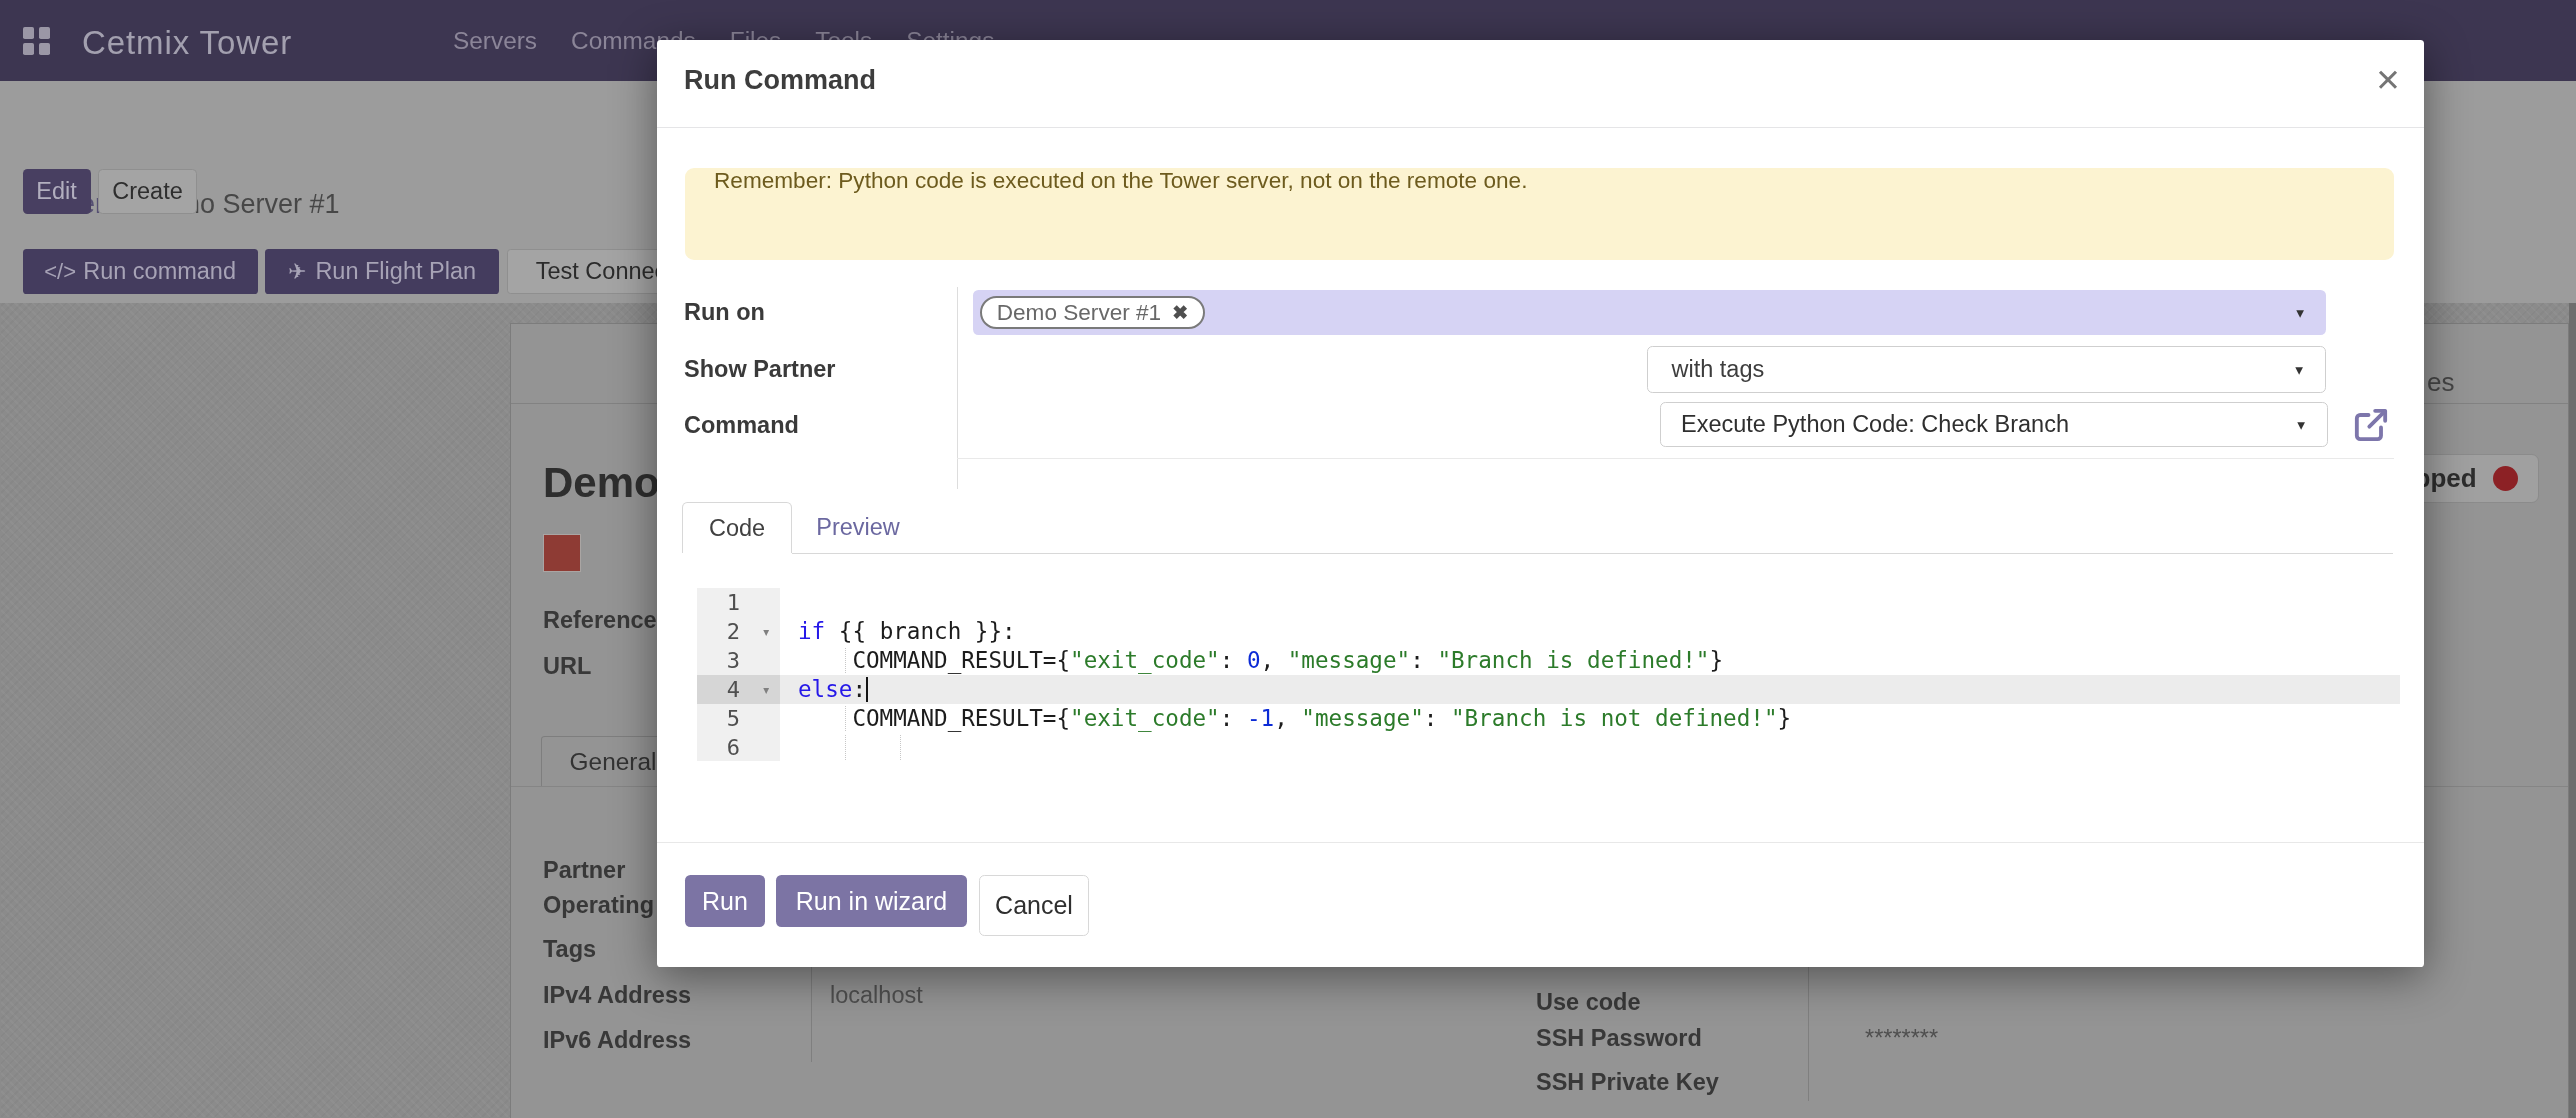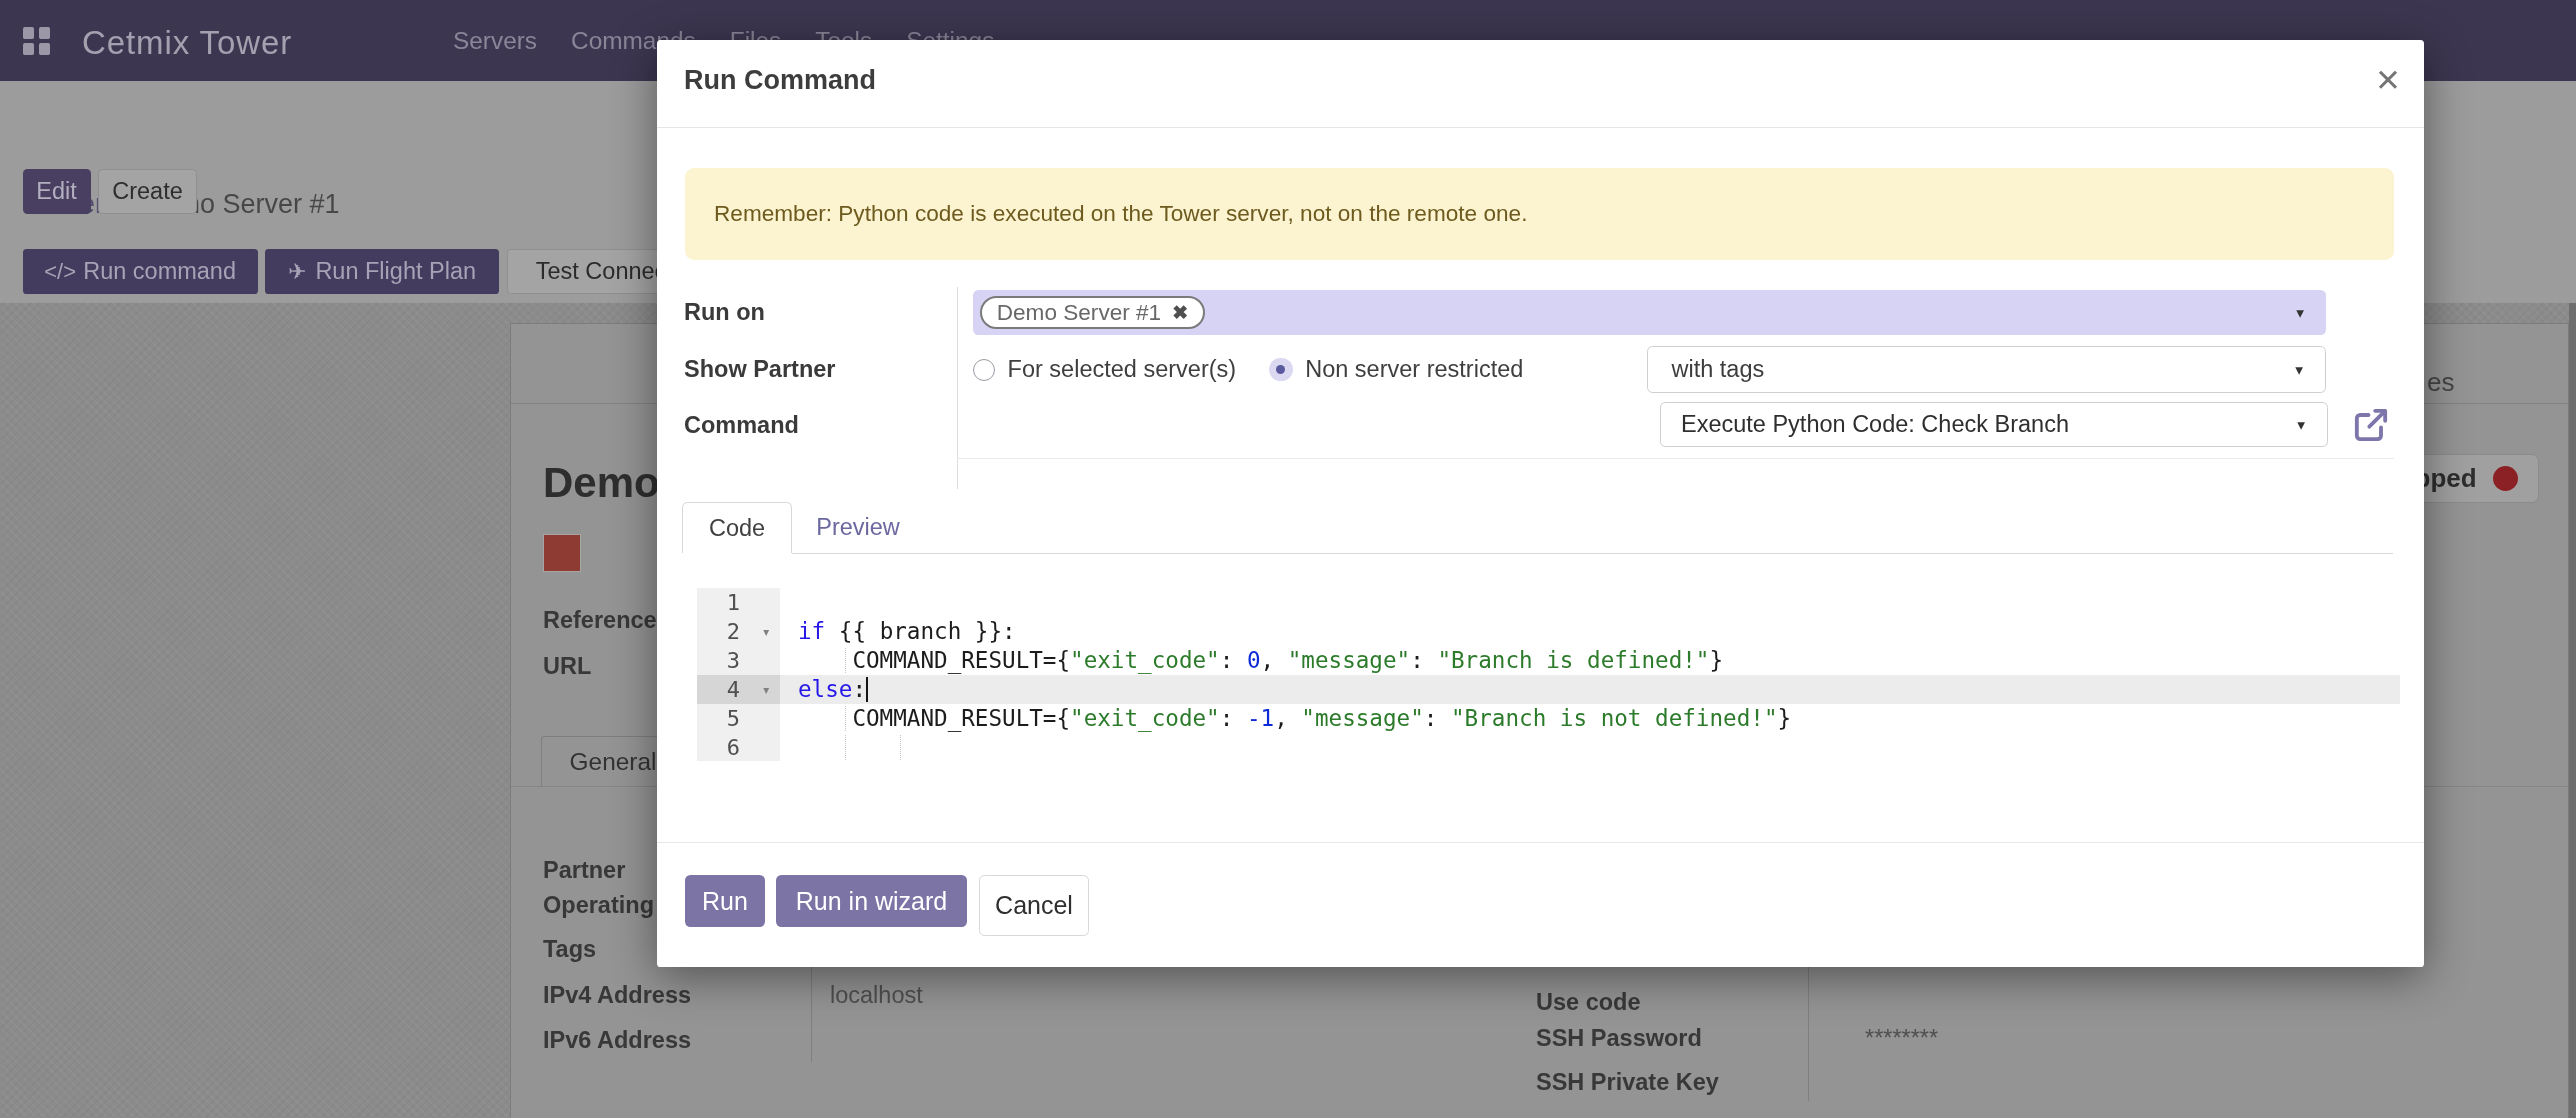--- a/index.html
+++ b/index.html
@@ -43,21 +43,21 @@
   .bglabel{font-size:23.5px;font-weight:bold;color:#383838;white-space:nowrap;}
   .bgvalue{font-size:23.5px;color:#4f4f4f;white-space:nowrap;}
   #tab-general{left:30px;top:412px;width:144px;height:50px;border:0.9px solid #7e7e7e;border-bottom:none;border-radius:3.6px 3.6px 0 0;display:flex;align-items:center;justify-content:center;font-size:24.4px;color:#333;box-sizing:border-box;}
   #notebook-line{left:0;top:462px;width:2057px;border-top:0.9px solid #858585;}
   .vsep{width:0;border-left:0.9px solid #7f7f7f;}
   
   #modal{left:657px;top:40px;width:1767px;height:927px;background:#fff;border-radius:3.6px;box-shadow:0 9px 45px rgba(0,0,0,.45);}
   #m-title{left:27px;top:25px;font-size:27px;font-weight:bold;color:#3d3d3d;}
   #m-close{left:1713px;top:22px;width:36px;height:36px;font-size:31px;color:#757575;display:flex;align-items:center;justify-content:center;}
   #m-head-hr{left:0;top:87px;width:1767px;border-top:0.9px solid #e5e5e7;}
-  #m-alert{left:28px;top:128px;width:1709px;height:92px;background:#fcf3d1;border-radius:9px;display:flex;align-items:center;box-sizing:border-box;padding-left:29px;}
+  #m-alert{left:28px;top:128px;width:1709px;height:92px;background:#fcf3d1;border-radius:9px;display:flex;align-items:flex-start;box-sizing:border-box;padding-left:29px;}
   #m-alert span{font-size:22.6px;color:#6d5b1e;}
   #m-label-sep{left:300px;top:247px;height:202px;width:0;border-left:0.9px solid #ddd;}
   .m-label{font-size:23.5px;font-weight:bold;color:#3a3a3a;white-space:nowrap;}
   #lbl-runon{left:27px;top:259px;}
   #lbl-showcmd{left:27px;top:316px;}
   #lbl-command{left:27px;top:372px;}
   .sel{box-sizing:border-box;border-radius:5.4px;display:flex;align-items:center;}
   .sel .caret{position:absolute;right:22px;font-size:15.4px;color:#333;}
   #sel-runon{left:316px;top:250px;width:1353px;height:45px;background:#d6d3f4;}
   #runon-pill{margin-left:7.2px;height:33px;border:2.7px solid #7a7a7a;border-radius:18px;background:#fff;display:flex;align-items:center;gap:11px;padding:0 14.5px;box-sizing:border-box;}
@@ -188,32 +188,20 @@
   <div class="abs m-label" id="lbl-runon">Run on</div>
   <div class="abs sel" id="sel-runon">
     <span id="runon-pill">
       <span class="pill-txt">Demo Server #1</span>
       <span class="pill-x">✖</span>
     </span>
     <span class="caret">▾</span>
   </div>
 
   <div class="abs m-label" id="lbl-showcmd">Show Partner</div>
-  <div class="abs" id="radio-group">
-      <span class="radio-opt">
-        <span class="rcircle"></span>
-        <span class="rlabel">For selected server(s)</span>
-      </span>
-      <span class="radio-opt">
-        <span class="rcircle sel-on">
-          <span class="rdot"></span>
-        </span>
-        <span class="rlabel">Non server restricted</span>
-      </span>
-    </div>
   <div class="abs sel" id="sel-withtags">
     <span class="sel-txt">with tags</span>
     <span class="caret">▾</span>
   </div>
 
   <div class="abs m-label" id="lbl-command">Command</div>
   <div class="abs sel" id="sel-cmdref">
     <span class="sel-txt">Execute Python Code: Check Branch</span>
     <span class="caret">▾</span>
   </div>

